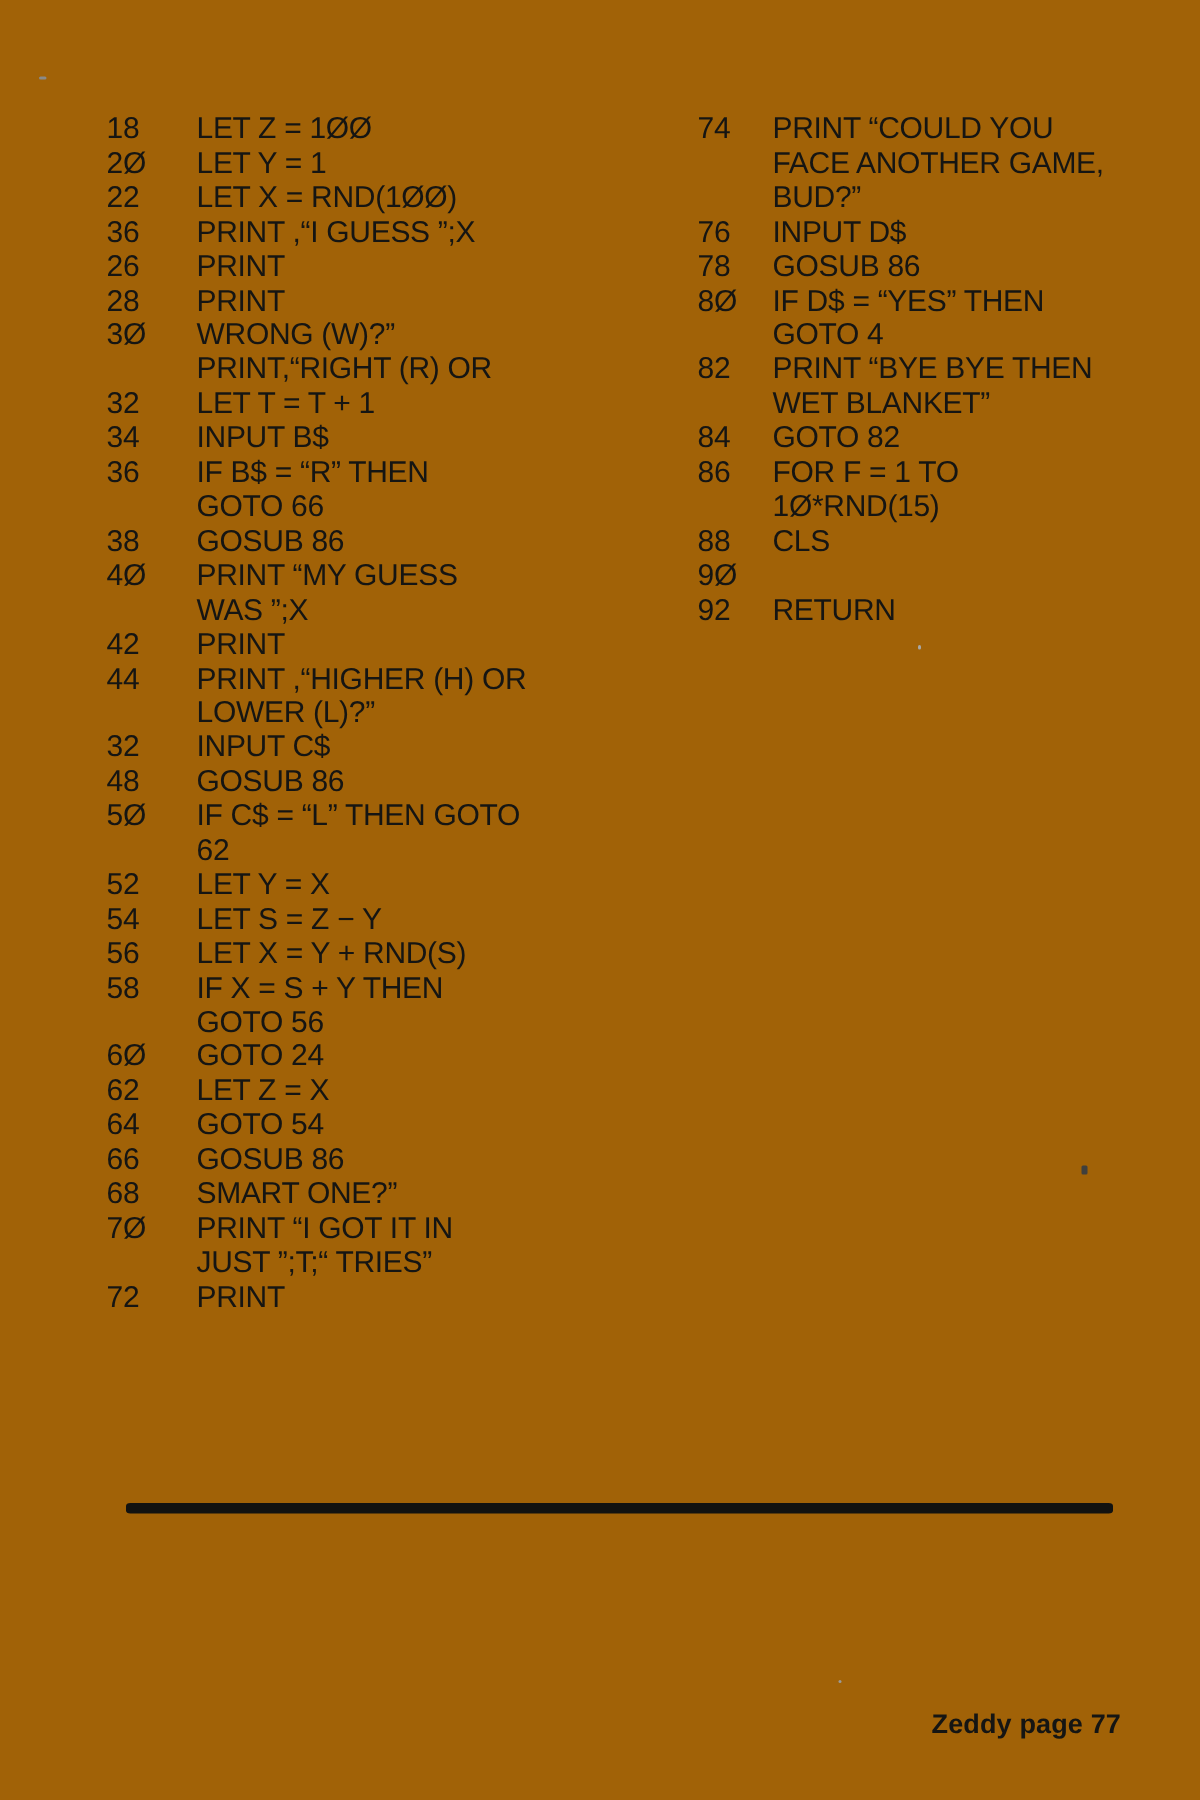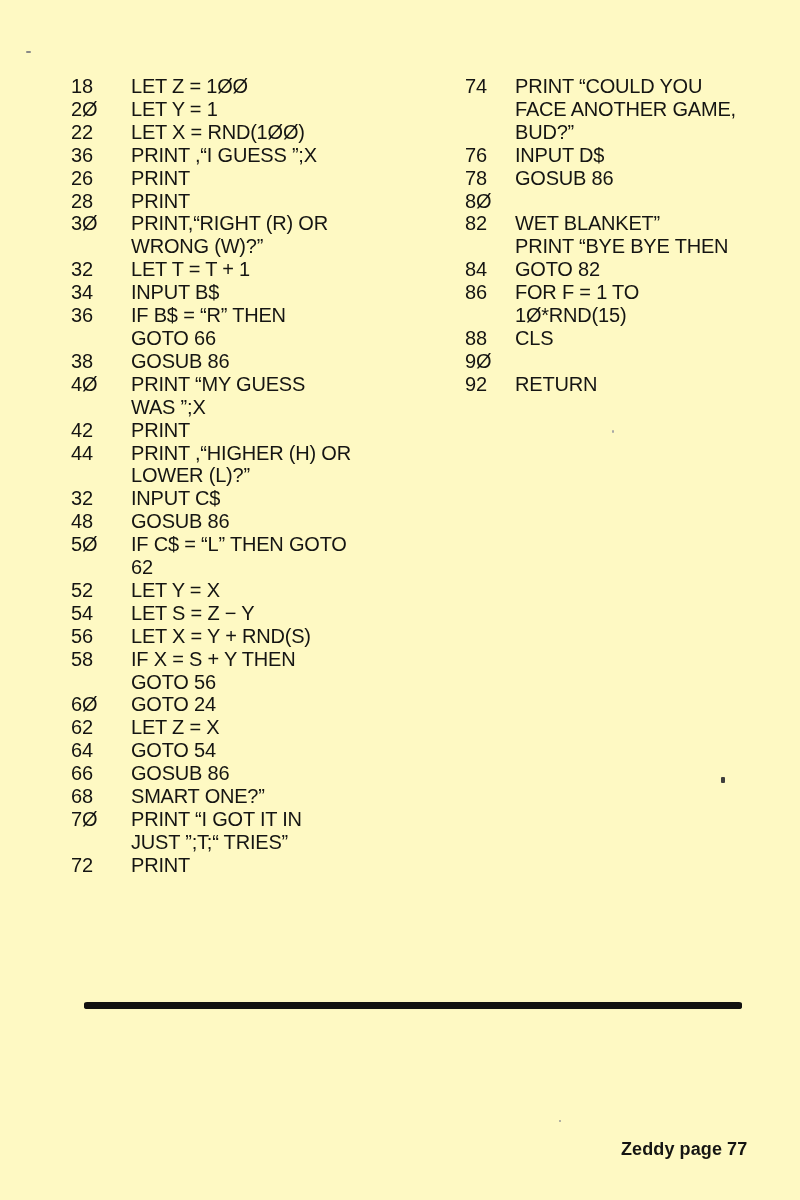--- a/index.html
+++ b/index.html
@@ -5,21 +5,21 @@
   html, body {
     margin: 0;
     padding: 0;
     background: #e8e8e6;
   }
   .page {
     position: relative;
     width: 800px;
     height: 1200px;
     margin: 0 auto;
-    background: #fef9c3;
+    background: #a16207;
     overflow: hidden;
     font-family: "Liberation Sans", sans-serif;
     color: #151513;
   }
   .listing {
     position: absolute;
     top: 75px;
     left: 0;
     width: 100%;
   }
@@ -111,22 +111,22 @@
         </div>
         <div class="row">
           <span class="lnum">28</span>
           <span class="lcode">
             <div>PRINT</div>
           </span>
         </div>
         <div class="row">
           <span class="lnum">3Ø</span>
           <span class="lcode">
+            <div>WRONG (W)?”</div>
             <div>PRINT,“RIGHT (R) OR</div>
-            <div>WRONG (W)?”</div>
           </span>
         </div>
         <div class="row">
           <span class="lnum">32</span>
           <span class="lcode">
             <div>LET T = T + 1</div>
           </span>
         </div>
         <div class="row">
           <span class="lnum">34</span>
@@ -271,26 +271,30 @@
           </span>
         </div>
         <div class="row">
           <span class="lnum">78</span>
           <span class="lcode">
             <div>GOSUB 86</div>
           </span>
         </div>
         <div class="row">
           <span class="lnum">8Ø</span>
+          <span class="lcode">
+            <div>IF D$ = “YES” THEN</div>
+            <div>GOTO 4</div>
+          </span>
         </div>
         <div class="row">
           <span class="lnum">82</span>
           <span class="lcode">
+            <div>PRINT “BYE BYE THEN</div>
             <div>WET BLANKET”</div>
-            <div>PRINT “BYE BYE THEN</div>
           </span>
         </div>
         <div class="row">
           <span class="lnum">84</span>
           <span class="lcode">
             <div>GOTO 82</div>
           </span>
         </div>
         <div class="row">
           <span class="lnum">86</span>

